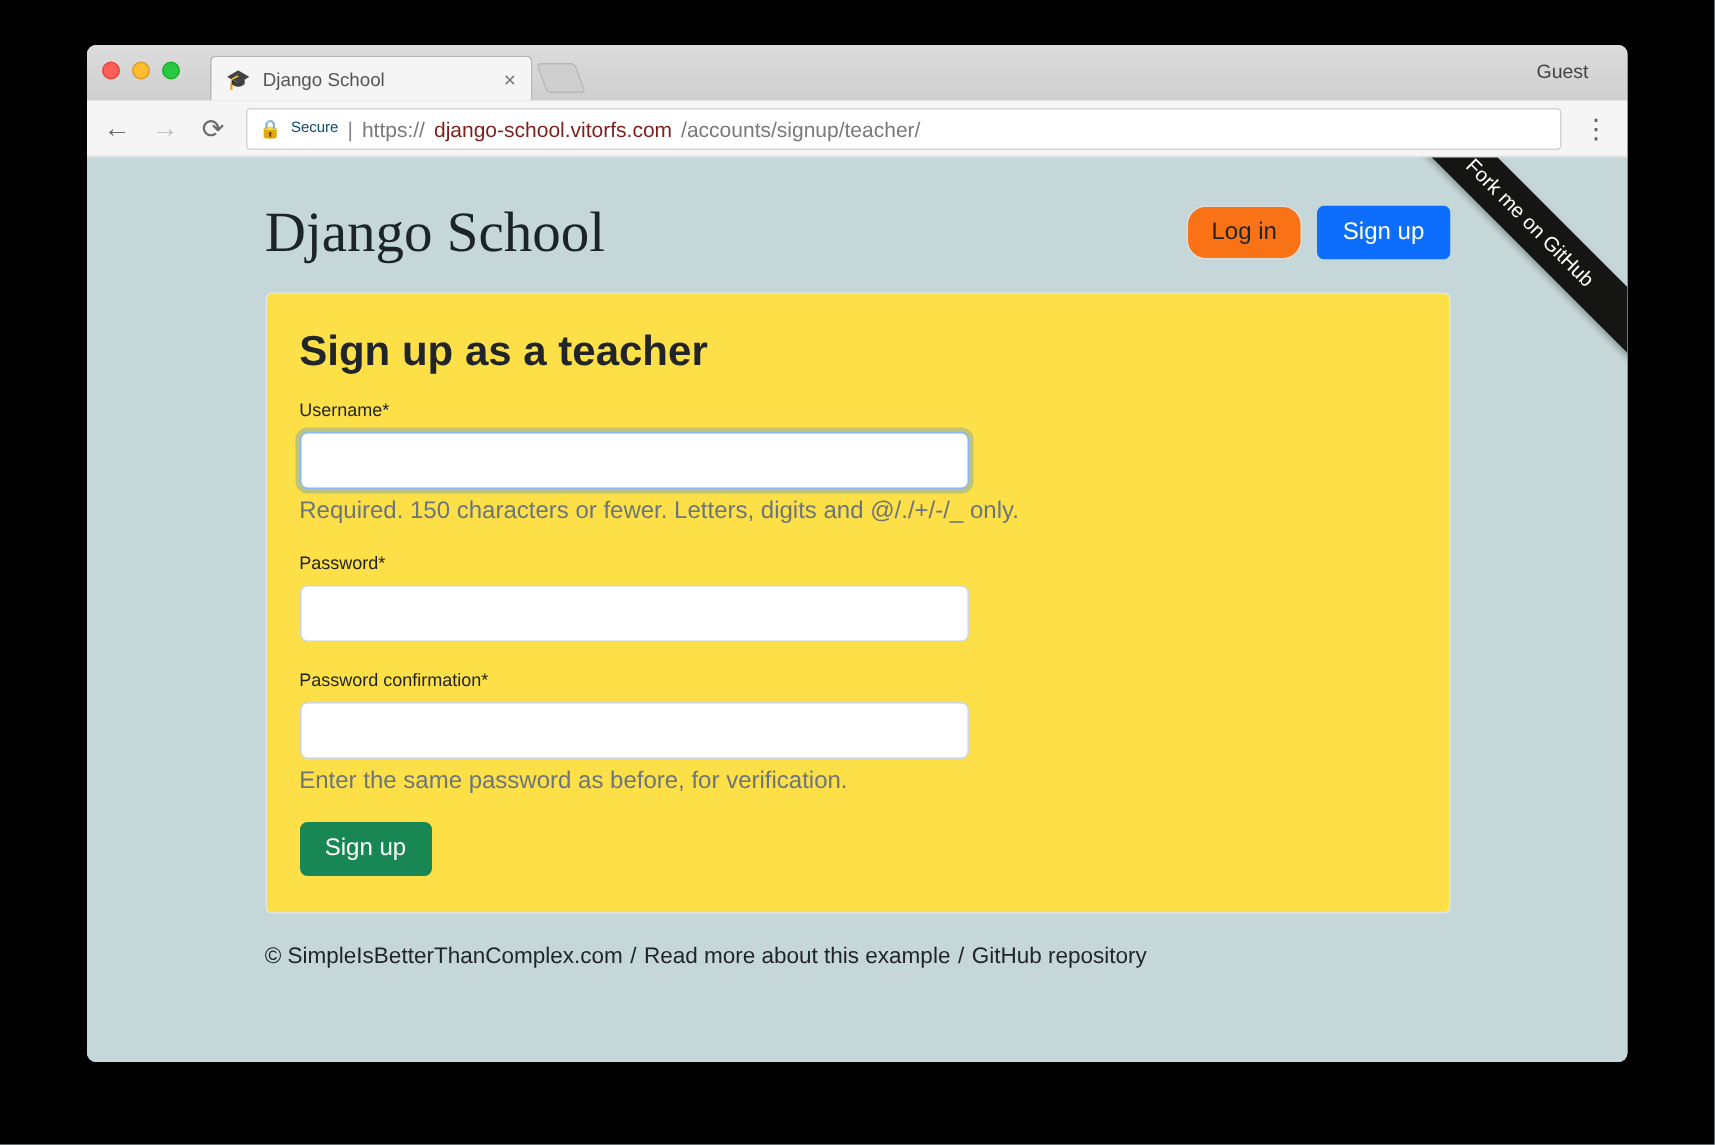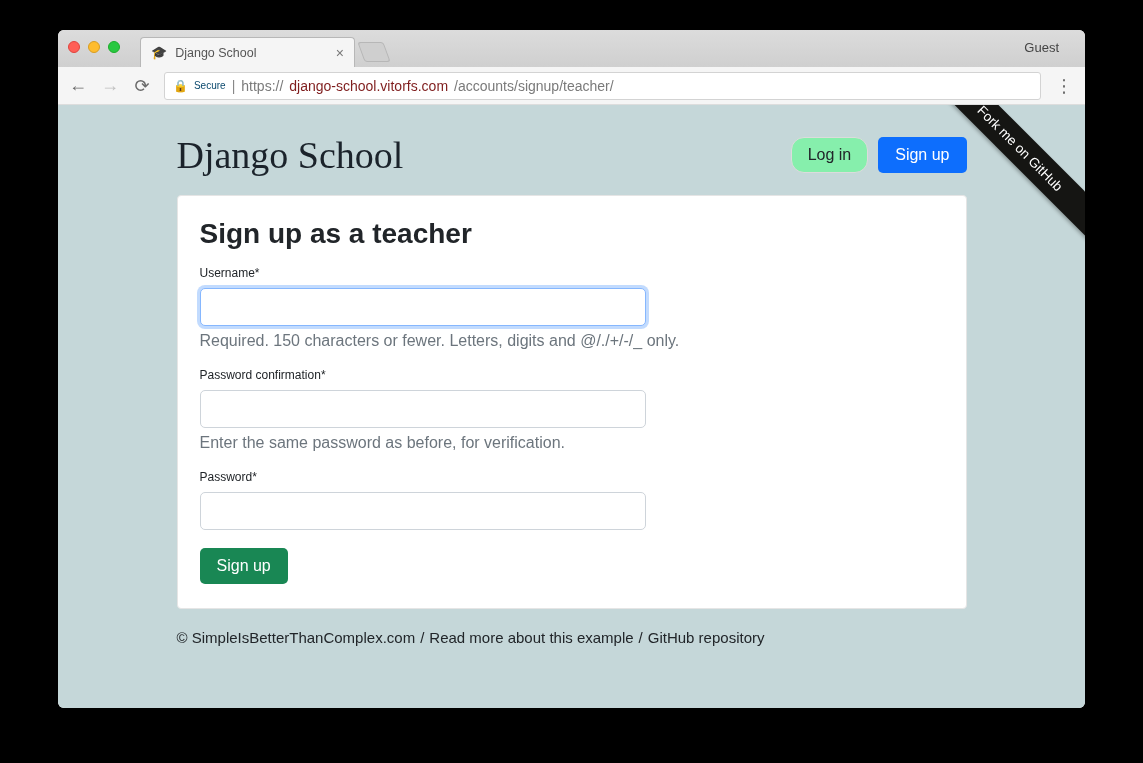--- a/index.html
+++ b/index.html
@@ -119,25 +119,25 @@
     }
     .brand{
       font-family: "Brush Script MT","Segoe Script","Comic Sans MS",cursive;
       font-size:38px; color:#1b232b;
     }
     .hbtns{display:flex; gap:10px;}
     .btn{
       padding:8px 16px; border-radius:5px; font-size:16px;
       border:1px solid transparent; cursor:pointer; font-family:inherit;
     }
-    .btn-light{background:#86efac;color:#212529;border-color:#dcdcdc;border-radius:13px;}
+    .btn-light{background:#f97316;color:#212529;border-color:#dcdcdc;border-radius:13px;}
     .btn-primary{background:#0d6efd;color:#fff;}
     .btn-success{background:#198754;color:#fff;}
     .card{
-      background:#ffffff; border:1px solid #e5e5e5; border-radius:4px;
+      background:#fde047; border:1px solid #e5e5e5; border-radius:4px;
       padding:22px 22px 24px;
     }
     h2.page-title{font-size:28px; font-weight:700; color:#212529; margin-bottom:16px;}
     .form-group{margin-bottom:18px;}
     label{display:block; font-size:12px; color:#212529; margin-bottom:8px;}
     .form-control{
       width:60%; height:38px; border:1px solid #ced4da; border-radius:5px;
       padding:6px 10px; font-size:15px; outline:none;
     }
     .form-control.focus{
@@ -201,28 +201,28 @@
       <div class="card">
         <h2 class="page-title">Sign up as a teacher</h2>
 
         <div class="form-group">
           <label>Username*</label>
           <input type="text" class="form-control focus" value="" style="">
           <div class="help">Required. 150 characters or fewer. Letters, digits and @/./+/-/_ only.</div>
         </div>
 
         <div class="form-group">
+          <label>Password*</label>
+          <input type="password" class="form-control" value="" style="">
+        </div>
+
+        <div class="form-group">
           <label>Password confirmation*</label>
           <input type="password" class="form-control" value="" style="">
           <div class="help">Enter the same password as before, for verification.</div>
-        </div>
-
-        <div class="form-group">
-          <label>Password*</label>
-          <input type="password" class="form-control" value="" style="">
         </div>
 
         <button class="btn btn-success">Sign up</button>
       </div>
 
       <div class="footer">
         <span>© SimpleIsBetterThanComplex.com</span>
         <span> / </span>
         <a>Read more about this example</a>
         <span> / </span>

